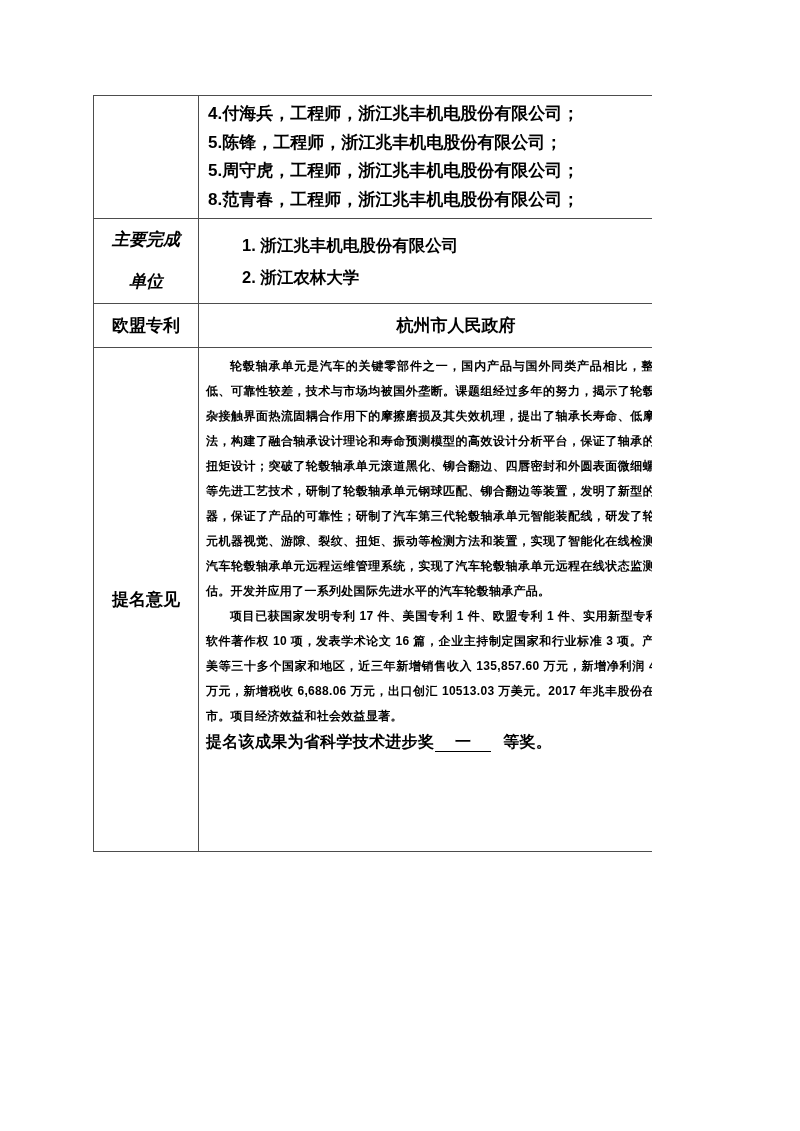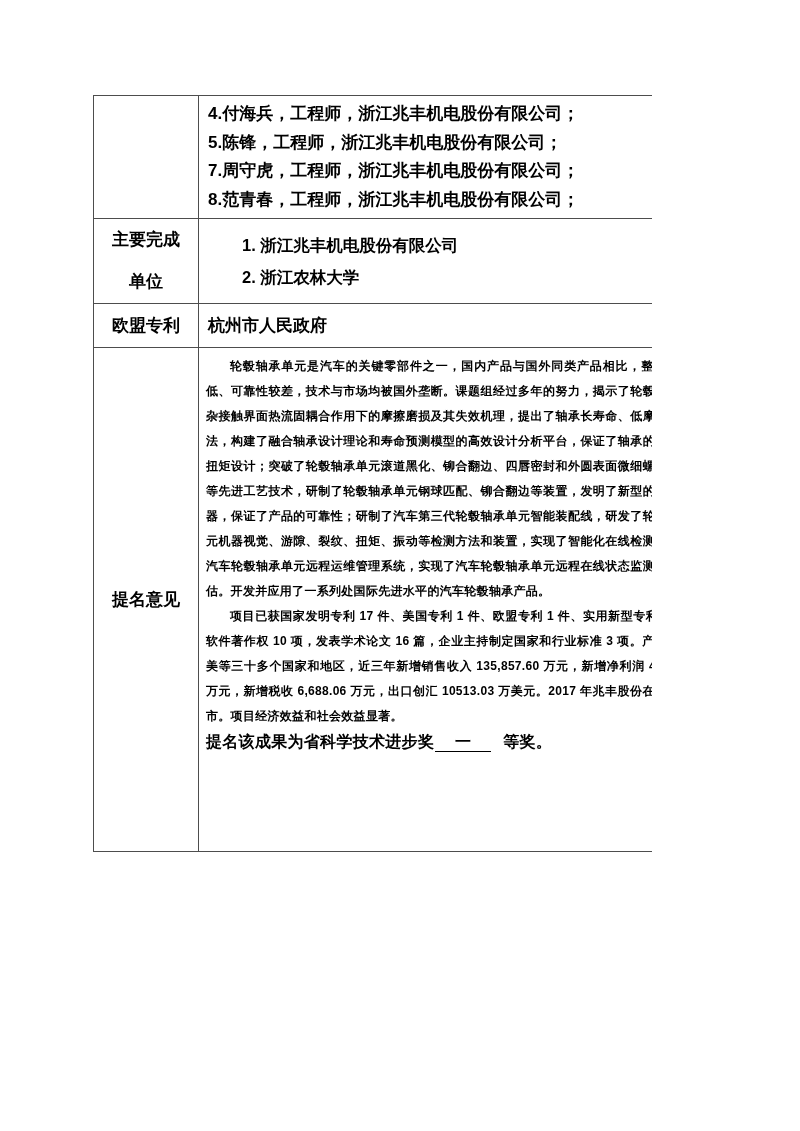--- a/index.html
+++ b/index.html
@@ -29,30 +29,30 @@
   }
   col.c1 { width: 105px; }
   col.c2 { width: 514px; }
 
   .label-cell {
     text-align: center;
     vertical-align: middle;
     font-size: 17px;
     line-height: 24px;
   }
-  .label-two-line div { line-height: 42px; }
+  .label-two-line div { line-height: 42px; font-style: italic; }
 
   .content-cell {
     vertical-align: middle;
     padding: 4px 8px 4px 9px;
     font-size: 17px;
   }
   .row-completers .content-cell .line { line-height: 28.5px; }
   .row-units .content-cell .line { line-height: 32px; font-size: 16.5px; margin-left: 34px; }
-  .center-text { text-align: left; }
+  .center-text { text-align: center; }
 
   .row-opinion .content-cell {
     vertical-align: top;
     padding: 6px 7px 0 7px;
   }
   .para {
     font-size: 12px;
     line-height: 25px;
     text-indent: 2em;
     text-align: justify;
@@ -84,21 +84,21 @@
         <col class="c1">
         <col class="c2">
       </colgroup>
 
     <tbody>
         <tr class="row-completers" style="height:123px;">
       <td class="label-cell"></td>
       <td class="content-cell">
         <div class="line">4.付海兵，工程师，浙江兆丰机电股份有限公司；</div>
         <div class="line">5.陈锋，工程师，浙江兆丰机电股份有限公司；</div>
-        <div class="line">7.周守虎，工程师，浙江兆丰机电股份有限公司；</div>
+        <div class="line">5.周守虎，工程师，浙江兆丰机电股份有限公司；</div>
         <div class="line">8.范青春，工程师，浙江兆丰机电股份有限公司；</div>
       </td>
     </tr>
 
     <tr class="row-units" style="height:84px;">
       <td class="label-cell label-two-line">
         <div>主要完成</div>
         <div>单位</div>
       </td>
       <td class="content-cell">

